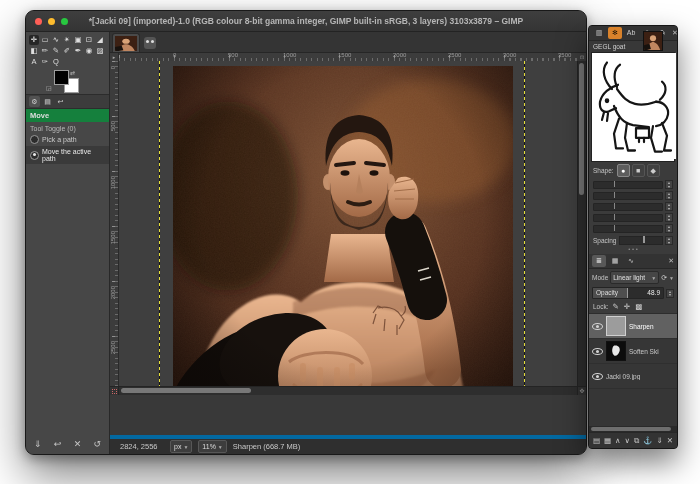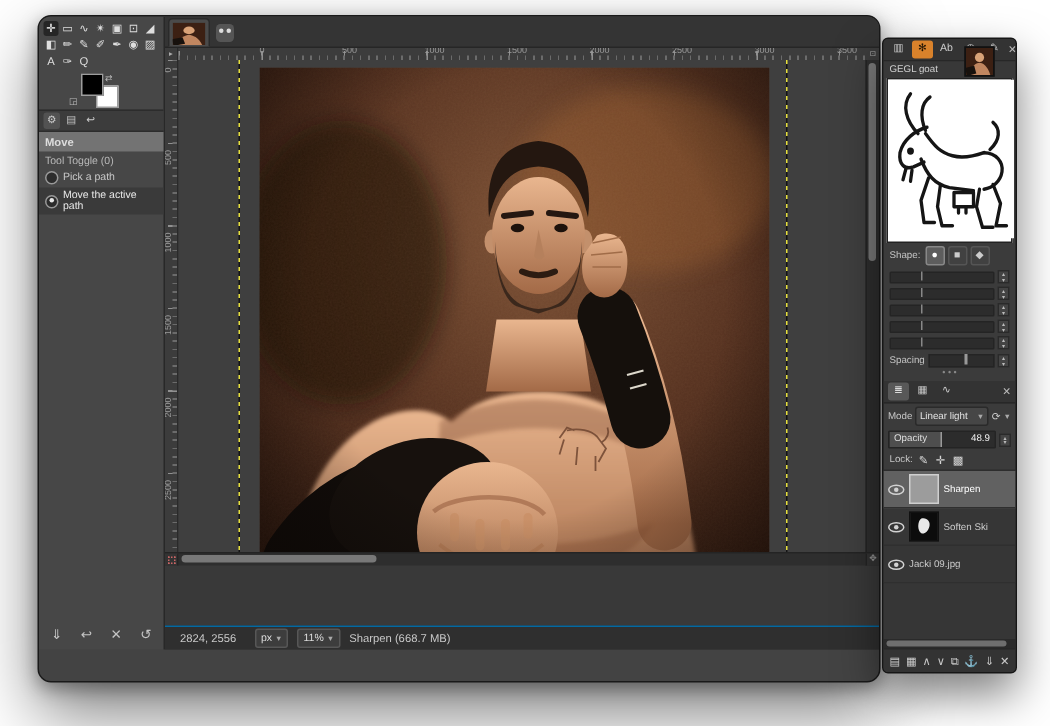--- a/index.html
+++ b/index.html
@@ -25,21 +25,21 @@
   .tool.sel{background:#262626;color:#fff;}
   .colors{position:relative;height:26px;}
   .fg{position:absolute;left:28px;top:2px;width:13px;height:13px;background:#000;border:1px solid #9d9d9d;z-index:2;}
   .bg{position:absolute;left:38px;top:10px;width:13px;height:13px;background:#fff;border:1px solid #9d9d9d;}
   .swapper{position:absolute;left:44px;top:1px;font-size:6px;color:#bbb;}
   .mini-bw{position:absolute;left:20px;top:16px;font-size:6px;color:#bbb;}
   .ldtabs{height:13px;background:#3c3c3c;border-top:1px solid #2c2c2c;border-bottom:1px solid #2c2c2c;
           display:flex;align-items:center;gap:2px;padding:0 3px;}
   .ldtab{width:11px;height:11px;line-height:11px;text-align:center;font-size:7px;color:#ccc;border-radius:2px;}
   .ldtab.sel{background:#525252;}
-  .paneltitle{background:#737373;color:#ddd;font-size:7.5px;font-weight:bold;padding:2px 4px;}
+  .paneltitle{background:#15803d;color:#ddd;font-size:7.5px;font-weight:bold;padding:2px 4px;}
   .moverow{display:flex;align-items:center;gap:2px;padding:3px 4px;}
   .moverow .lbl{font-size:7.5px;color:#ccc;margin-right:1px;}
   .mbtn{width:14px;height:11px;line-height:11px;text-align:center;font-size:7px;color:#ddd;background:#515151;
         border:1px solid #2b2b2b;border-radius:2px;}
   .mbtn.sel{background:#1e1e1e;color:#fff;}
   .toggle{font-size:7px;color:#b9b9b9;padding:3px 4px 1px;}
   .opt{display:flex;align-items:center;gap:3px;padding:2px 4px;font-size:7px;color:#c9c9c9;}
   .opt.sel{background:#3a3a3a;color:#e8e8e8;}
   .radio{width:7px;height:7px;border:1px solid #999;border-radius:50%;background:#2c2c2c;position:relative;flex:none;}
   .opt.sel .radio::after{content:"";position:absolute;left:1.5px;top:1.5px;width:3px;height:3px;background:#e8e8e8;border-radius:50%;}
@@ -75,21 +75,21 @@
   .guide{position:absolute;top:0;bottom:0;width:1px;
          background:repeating-linear-gradient(to bottom,#e6df39 0 3px,#141414 3px 6px);}
   .vscroll{width:8px;background:#2e2e2e;border-left:1px solid #242424;position:relative;}
   .vthumb{position:absolute;left:1px;top:2px;width:5px;height:132px;background:#787878;border-radius:3px;}
   .hscrollrow{height:8px;display:flex;background:#2e2e2e;border-top:1px solid #242424;}
   .qmask{width:8px;height:8px;background:#333;border-right:1px solid #242424;position:relative;}
   .qmask::after{content:"";position:absolute;left:2px;top:2px;width:3px;height:3px;border:1px dotted #c66;}
   .htrack{flex:1;position:relative;}
   .hthumb{position:absolute;left:2px;top:1px;height:5px;width:130px;background:#787878;border-radius:3px;}
   .navbtn{width:8px;height:8px;background:#333;border-left:1px solid #242424;color:#999;font-size:6px;line-height:8px;text-align:center;}
-  .statusbar{height:15px;background:#2f2f2f;display:flex;align-items:center;gap:6px;padding:0 10px;border-top:1px solid #0369a1;margin-top:40px;}
+  .statusbar{height:15px;background:#2f2f2f;display:flex;align-items:center;gap:6px;padding:0 10px;border-top:4px solid #0369a1;margin-top:40px;}
   .coords{font-size:7.5px;color:#c8c8c8;min-width:44px;}
   .sbox{display:flex;align-items:center;gap:2px;font-size:7px;color:#ddd;background:#3d3d3d;border:1px solid #575757;
         border-radius:2px;padding:0 3px;height:11px;}
   .chev{font-size:5px;color:#aaa;}
   .statmsg{font-size:7.5px;color:#c8c8c8;white-space:nowrap;}
 
   
   .rdock{position:absolute;left:588px;top:25px;width:88px;height:422px;background:#3b3b3b;border:1px solid #161616;
          border-radius:4px;box-shadow:0 14px 30px rgba(0,0,0,.5);display:flex;flex-direction:column;overflow:hidden;}
   .bptabs,.lytabs{height:14px;display:flex;align-items:center;gap:2px;padding:0 3px;background:#333;border-bottom:1px solid #272727;}
@@ -156,20 +156,28 @@
     <symbol id="thumb-mask" viewBox="0 0 20 20" preserveAspectRatio="none">
       <rect width="20" height="20" fill="#0c0c0c"></rect>
       <path d="M8,4 C12,3 15,6 14,10 C13,14 10,16 8,15 C5,13 5,6 8,4 Z" fill="#e8e8e8"></path>
     </symbol>
   </defs>
 </svg>
 
 <div class="stage">
 
   <div class="win">
+    <div class="titlebar">
+      <div class="lights">
+        <span class="light" style="background:#ff5f57"></span>
+        <span class="light" style="background:#febc2e"></span>
+        <span class="light" style="background:#28c840"></span>
+      </div>
+      <span class="title">*[Jacki 09] (imported)-1.0 (RGB colour 8-bit gamma integer, GIMP built-in sRGB, 3 layers) 3103x3879 – GIMP</span>
+    </div>
 
     <div class="content">
 
       <div class="ldock">
         <div class="toolgrid">
 
         <span class="tool sel">✛</span>
             <span class="tool">▭</span>
             <span class="tool">∿</span>
             <span class="tool">✴</span>

